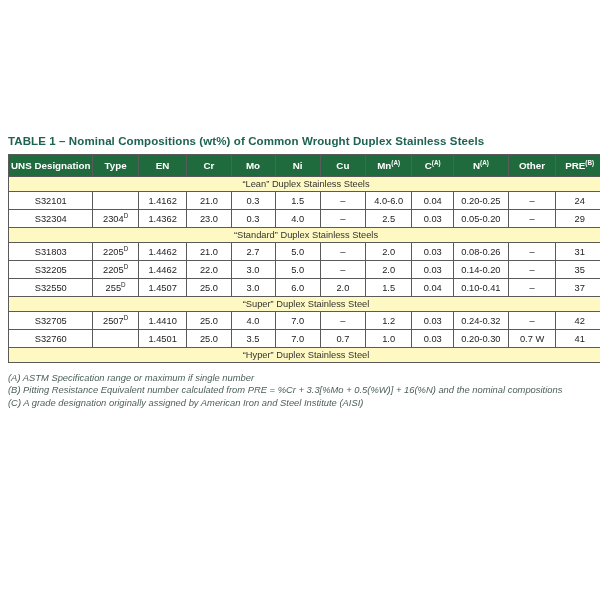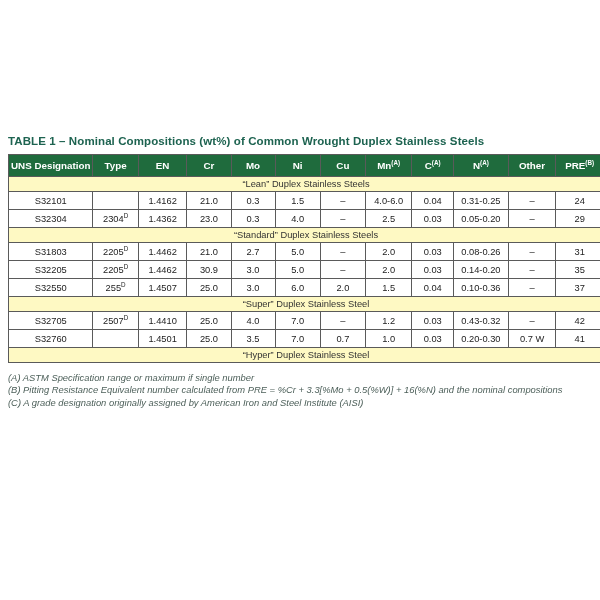--- a/index.html
+++ b/index.html
@@ -81,21 +81,21 @@
           <tr>
             <td>S32101</td>
             <td></td>
             <td>1.4162</td>
             <td>21.0</td>
             <td>0.3</td>
             <td>1.5</td>
             <td>–</td>
             <td>4.0-6.0</td>
             <td>0.04</td>
-            <td>0.31-0.25</td>
+            <td>0.20-0.25</td>
             <td>–</td>
             <td>24</td>
           </tr>
           <tr>
             <td>S32304</td>
             <td>2304<sup>D</sup></td>
             <td>1.4362</td>
             <td>23.0</td>
             <td>0.3</td>
             <td>4.0</td>
@@ -120,58 +120,58 @@
             <td>2.0</td>
             <td>0.03</td>
             <td>0.08-0.26</td>
             <td>–</td>
             <td>31</td>
           </tr>
           <tr>
             <td>S32205</td>
             <td>2205<sup>D</sup></td>
             <td>1.4462</td>
-            <td>30.9</td>
+            <td>22.0</td>
             <td>3.0</td>
             <td>5.0</td>
             <td>–</td>
             <td>2.0</td>
             <td>0.03</td>
             <td>0.14-0.20</td>
             <td>–</td>
             <td>35</td>
           </tr>
           <tr>
             <td>S32550</td>
             <td>255<sup>D</sup></td>
             <td>1.4507</td>
             <td>25.0</td>
             <td>3.0</td>
             <td>6.0</td>
             <td>2.0</td>
             <td>1.5</td>
             <td>0.04</td>
-            <td>0.10-0.36</td>
+            <td>0.10-0.41</td>
             <td>–</td>
             <td>37</td>
           </tr>
           <tr>
             <td colspan="12" class="section">“Super” Duplex Stainless Steel</td>
           </tr>
           <tr>
             <td>S32705</td>
             <td>2507<sup>D</sup></td>
             <td>1.4410</td>
             <td>25.0</td>
             <td>4.0</td>
             <td>7.0</td>
             <td>–</td>
             <td>1.2</td>
             <td>0.03</td>
-            <td>0.43-0.32</td>
+            <td>0.24-0.32</td>
             <td>–</td>
             <td>42</td>
           </tr>
           <tr>
             <td>S32760</td>
             <td></td>
             <td>1.4501</td>
             <td>25.0</td>
             <td>3.5</td>
             <td>7.0</td>

